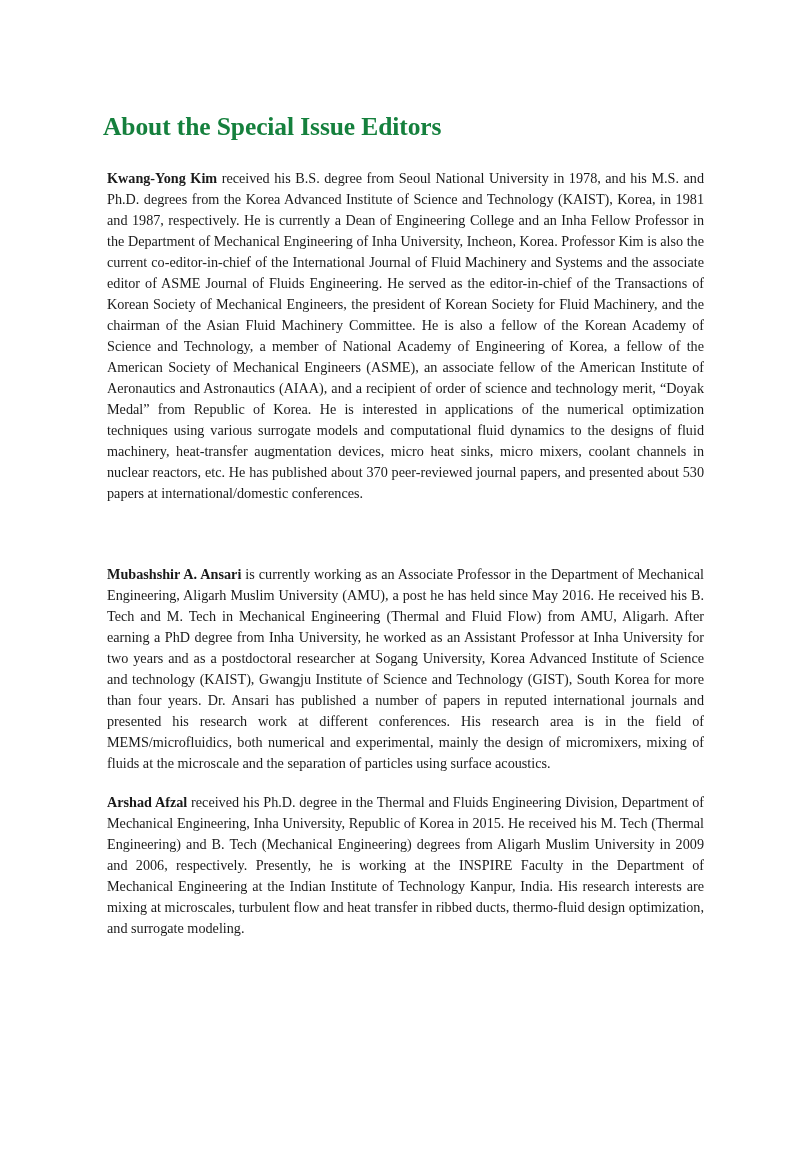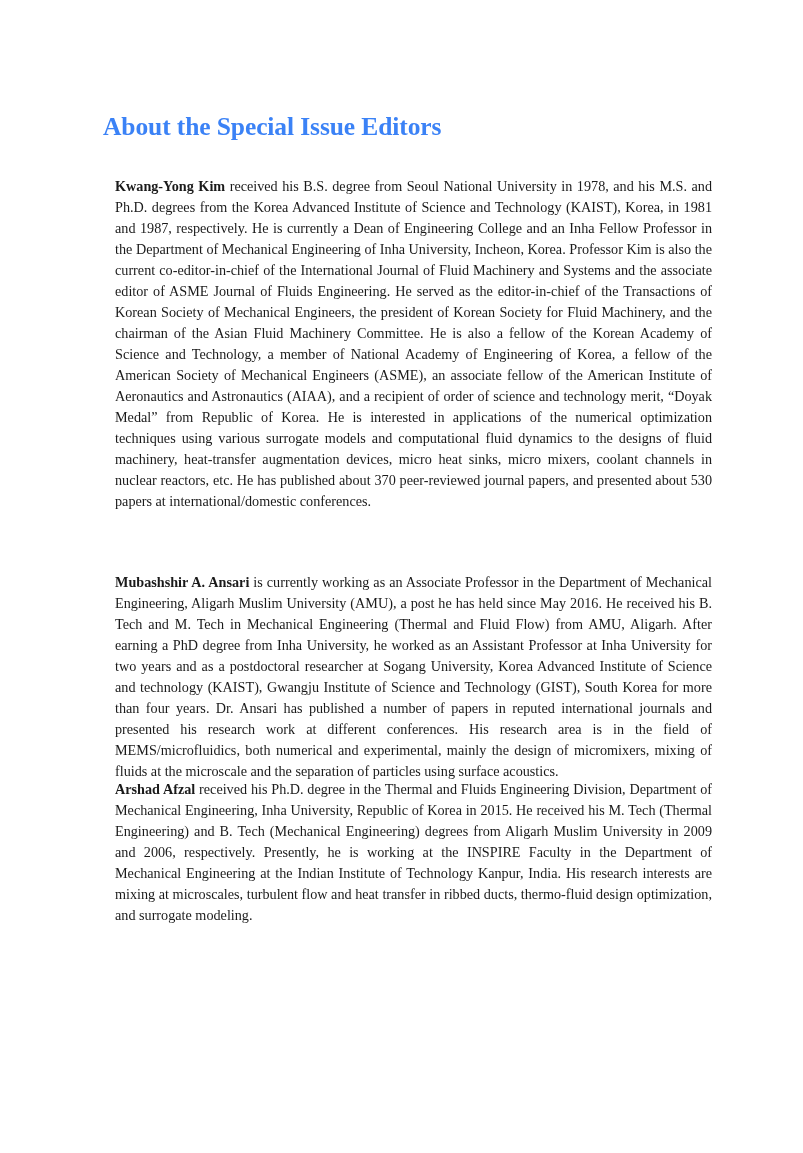--- a/index.html
+++ b/index.html
@@ -1,32 +1,32 @@
 <!DOCTYPE html>
 <html><head>
 <meta charset="utf-8">
 <style>
   html, body { margin: 0; padding: 0; background: #ffffff; }
   body { width: 803px; height: 1153px; position: relative; overflow: hidden; }
   .page { position: absolute; left: 0; top: 0; width: 803px; height: 1153px; background: #fff; }
   .title {
     position: absolute; left: 103px; top: 112px;
     font-family: "Liberation Serif", "DejaVu Serif", serif;
-    font-weight: bold; font-size: 25.5px; color: #3b82f6; margin: 0; letter-spacing: -0.1px;
+    font-weight: bold; font-size: 25.5px; color: #15803d; margin: 0; letter-spacing: -0.1px;
   }
   .bio {
     position: absolute; left: 103px; width: 597px;
     font-family: "Liberation Serif", "DejaVu Serif", serif;
     font-size: 14.2px; line-height: 21px; color: #1a1a1a;
-    text-align: justify; margin: 12px;
+    text-align: justify; margin: 4px;
   }
   .bio .name { font-weight: bold; }
   #bio-1 { top: 164px; }
   #bio-2 { top: 560px; }
-  #bio-3 { top: 767px; }
+  #bio-3 { top: 788px; }
   .page-number {
     position: absolute; left: 0; width: 803px; top: 1075px; text-align: center;
     font-family: "Liberation Serif", "DejaVu Serif", serif; font-size: 11px; color: #222;
   }
 </style>
 </head>
 <body>
 
 <div class="page">
   <h1 class="title">About the Special Issue Editors</h1>

